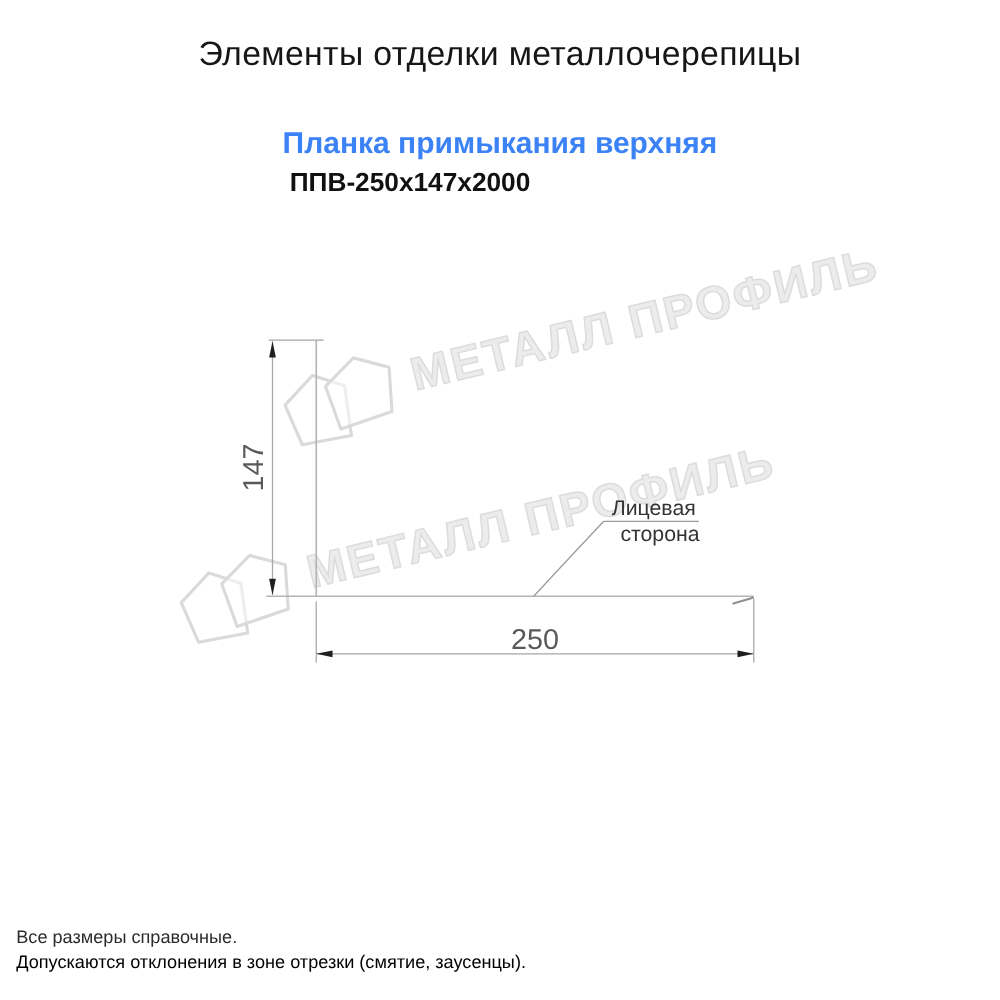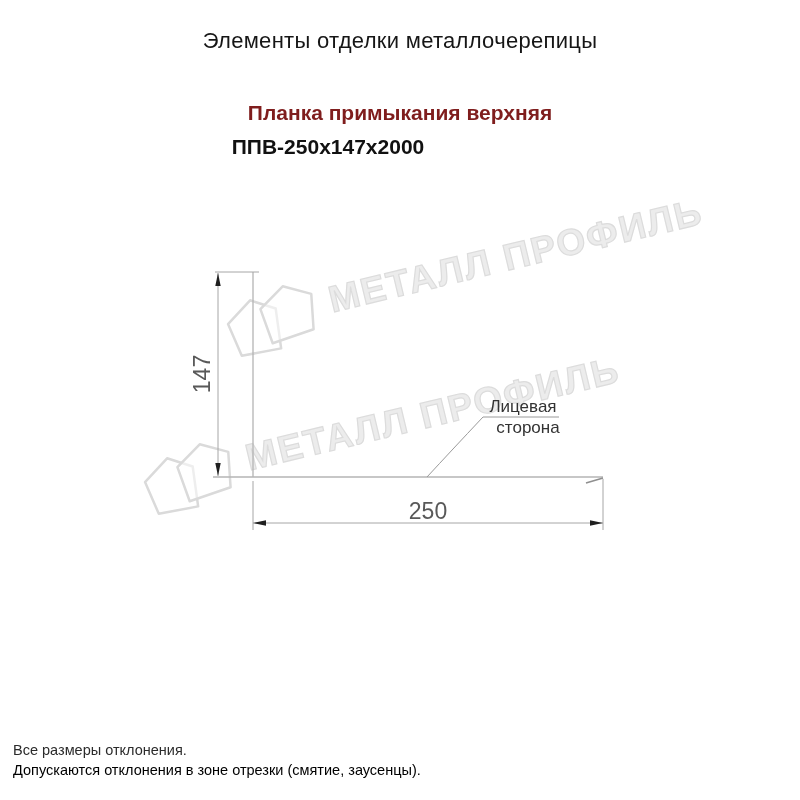--- a/index.html
+++ b/index.html
@@ -9,27 +9,27 @@
     font-family: "Liberation Sans", "DejaVu Sans", sans-serif;
     overflow: hidden;
     position: relative;
   }
   .abs { position: absolute; }
 
   
   .page-title {
     top: 28px; left: 0; width: 800px;
     text-align: center;
-    font-size: 22px; font-weight: 400;
+    font-size: 27px; font-weight: 400;
     color: #161616; letter-spacing: 0.3px;
   }
   .product-name {
     top: 101px; left: 0; width: 800px;
     text-align: center;
-    font-size: 21px; font-weight: 700; color: #7f1d1d;
+    font-size: 24px; font-weight: 700; color: #3b82f6;
   }
   .product-code {
     top: 135px; left: 0; width: 656px;
     text-align: center;
     font-size: 21px; font-weight: 700; color: #111;
   }
 
   
   .watermark {
     display: flex; align-items: flex-end;
@@ -104,14 +104,14 @@
   </g>
 
   <g>
     <path d="M 427,477 Q 451,451 483,417" fill="none" stroke="#9a9a9a" stroke-width="1"></path>
     <line x1="483" y1="417" x2="559" y2="417" stroke="#9a9a9a" stroke-width="1"></line>
     <text x="523" y="412" text-anchor="middle" font-size="17" fill="#333333">Лицевая</text>
     <text x="528" y="433" text-anchor="middle" font-size="17" fill="#333333">сторона</text>
   </g>
 </svg>
 
-<div class="abs footer-line1">Все размеры отклонения.</div>
+<div class="abs footer-line1">Все размеры справочные.</div>
 <div class="abs footer-line2">Допускаются отклонения в зоне отрезки (смятие, заусенцы).</div>
 
 </body></html>

